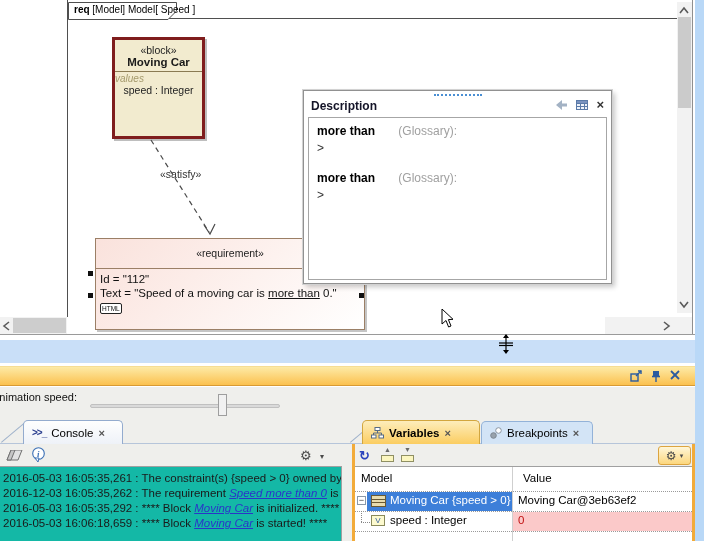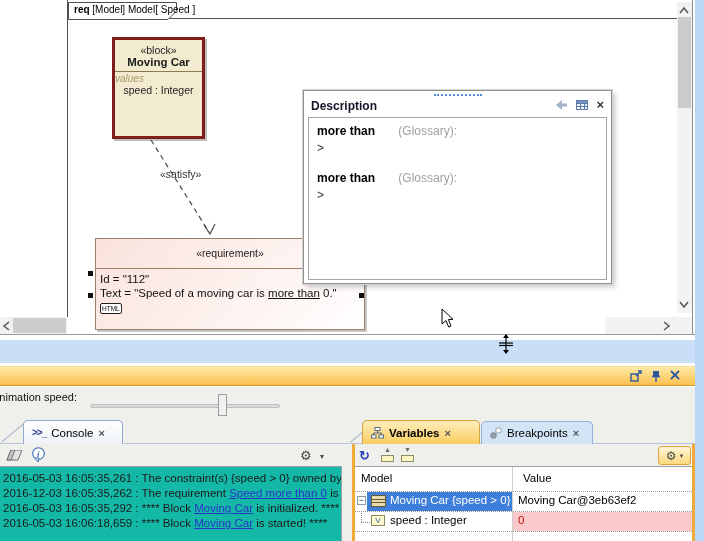--- a/index.html
+++ b/index.html
@@ -68,21 +68,21 @@
   .console-tab .cicon { font-size:10px; font-weight:bold; color:#2b3f8f; letter-spacing:-1px; }
   .console-tab .clabel { font-size:11.5px; color:#000; }
   .tab-close { font-size:11px; font-weight:bold; color:#555; line-height:10px; }
 
   .console-gear { left:300px; top:448px; font-size:13px; color:#4a4a4a; }
   .console-gear-arrow { left:320px; top:452px; font-size:8px; color:#4a4a4a; }
 
   .console-out { left:0; top:466px; width:342px; height:75px; background:#14b8a6;
     border-top:1px solid #a0a0a0; border-right:1px solid #a0a0a0;
     padding:4px 0 0 3px; font-size:11.5px; line-height:15px; white-space:nowrap; overflow:hidden; color:#1a1a1a; }
-  .console-out a { color:#2a35c8; text-decoration:underline; }
+  .console-out a { color:#2a35c8; text-decoration:underline;font-style:italic; }
 
   
   .vars-tab { left:362px; top:420px; width:118px; height:24px;
     background:linear-gradient(#fdedbb,#fbcd61); border:1px solid #d2a63e; border-bottom:none;
     border-radius:5px 5px 0 0; display:flex; align-items:center; gap:5px; padding:0 8px; z-index:3; }
   .vars-tab .vlabel { font-size:11.5px; font-weight:bold; color:#000; }
   .bp-tab { left:481px; top:421px; width:112px; height:23px; background:#d3e4f6;
     border:1px solid #93b2d8; border-bottom:none; border-radius:5px 5px 0 0;
     display:flex; align-items:center; gap:5px; padding:0 8px; z-index:2; }
   .bp-tab .blabel { font-size:11.5px; color:#000; }

